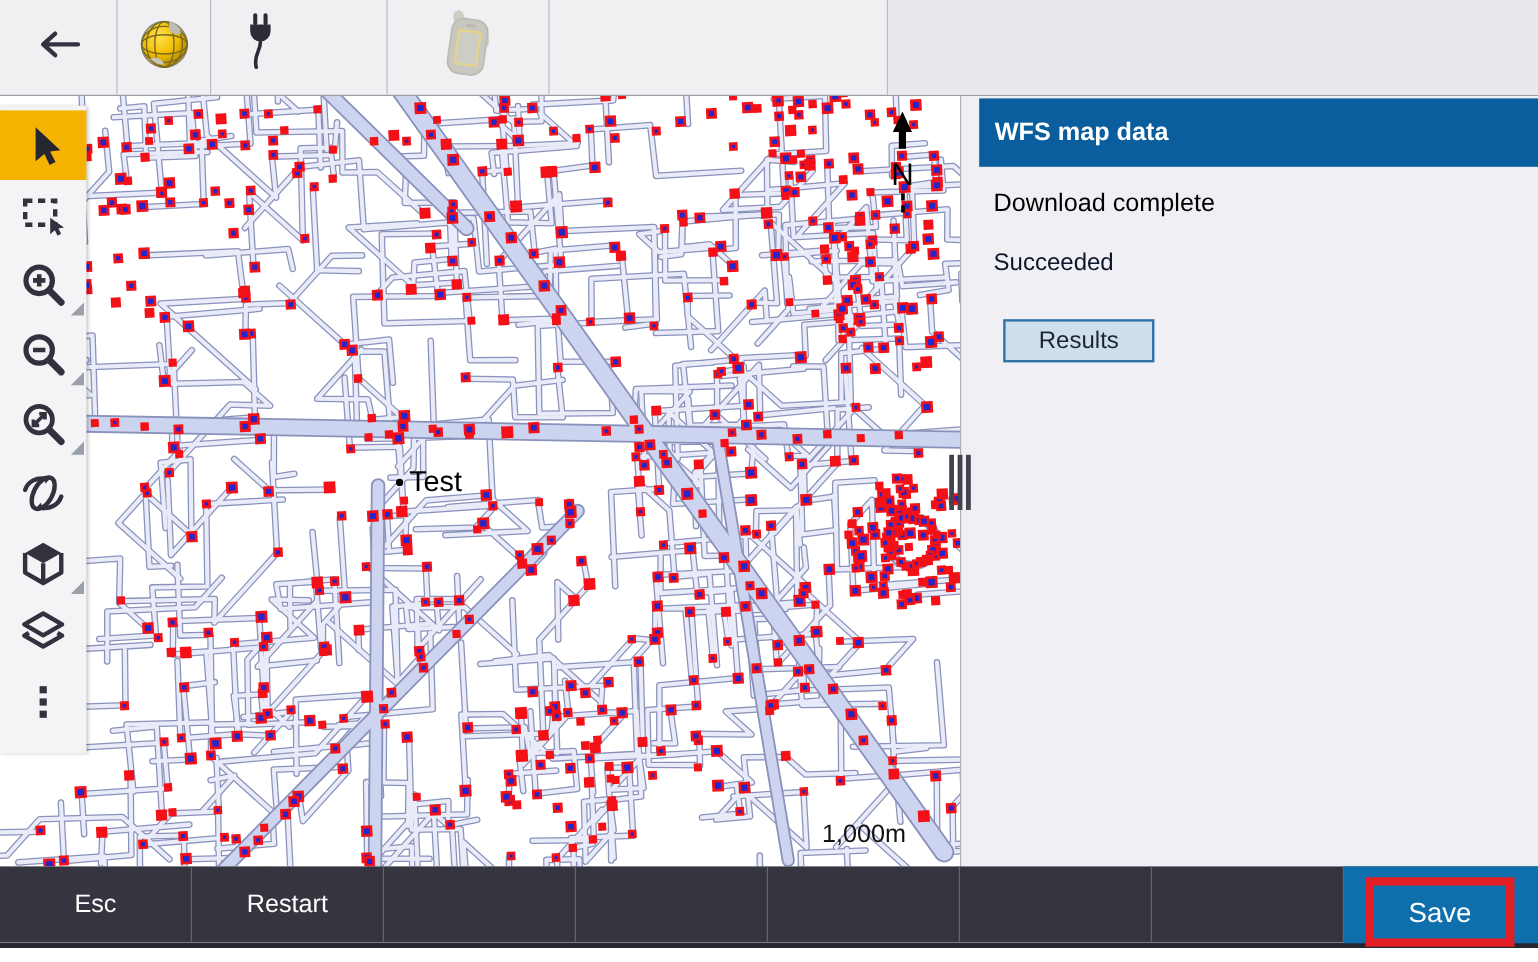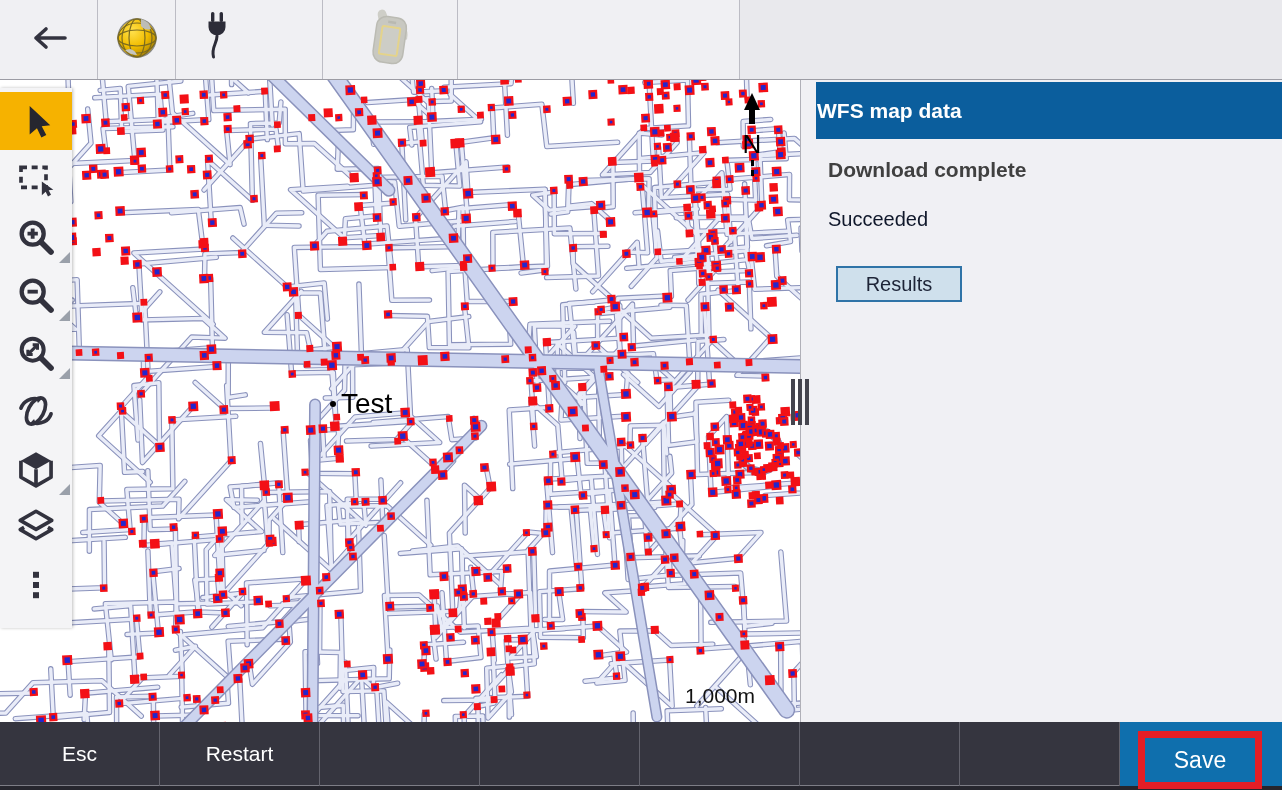--- a/index.html
+++ b/index.html
@@ -22,21 +22,21 @@
   .tb-time{flex-direction:column;font-size:20px;color:#1d1d26;line-height:1.3;}
   .tb-last{border-right:none;background:#e9e9ed;flex:1 1 auto;}
   
   #map-region{
     position:absolute;left:0;top:80px;width:800px;height:642px;
     background:#ffffff;overflow:hidden;
   }
   #map-canvas{position:absolute;left:0;top:0;width:800px;height:642px;}
   #test-label{
     position:absolute;left:330px;top:308px;display:flex;align-items:center;
-    font-size:28px;color:#000;
+    font-size:24px;color:#000;
   }
   #test-label .dot{width:6px;height:6px;border-radius:50%;background:#000;margin-right:5px;}
   #north{position:absolute;left:738px;top:13px;width:28px;display:flex;flex-direction:column;align-items:center;}
   #north .n-label{font-size:26px;color:#000;line-height:1;margin:2px 0 3px 0;}
   #north .n-dash{width:0;height:16px;border-left:3px dashed #000;}
   #scale{position:absolute;left:655px;top:604px;width:130px;text-align:center;}
   #scale .s-label{font-size:21px;color:#111;margin-bottom:18px;}
   
   #map-toolbar{
     position:absolute;left:0;top:8px;width:72px;height:540px;
@@ -51,24 +51,24 @@
   
   #splitter{position:absolute;left:791px;top:379px;display:flex;z-index:6;}
   #splitter .bar{width:4px;height:46px;background:#44444e;margin-right:3px;}
   
   #panel{
     position:absolute;left:800px;top:80px;width:482px;height:642px;
     background:#f0f0f4;border-left:1px solid #b0b0b8;box-sizing:border-box;
   }
   #panel-header{
     position:absolute;left:15px;right:0;top:2px;height:57px;
-    background:#0b5e9d;display:flex;align-items:center;padding-left:1px;box-sizing:border-box;
+    background:#0b5e9d;display:flex;align-items:center;padding-left:13px;box-sizing:border-box;
   }
   #panel-title{color:#fff;font-size:21px;font-weight:600;}
-  #panel-heading{position:absolute;left:27px;top:78px;font-size:21px;font-weight:700;color:#404040;}
+  #panel-heading{position:absolute;left:27px;top:78px;font-size:21px;font-weight:400;color:#000000;}
   #panel-status{position:absolute;left:27px;top:128px;font-size:20px;color:#0f172a;}
   #results-btn{
     position:absolute;left:35px;top:186px;width:126px;height:36px;
     background:#cfe0ec;border:2px solid #2f73a7;box-sizing:border-box;
     display:flex;align-items:center;justify-content:center;
     font-size:20px;color:#1d2437;cursor:pointer;
   }
   
   #bottom-bar{
     position:absolute;left:0;top:722px;width:1282px;height:68px;

